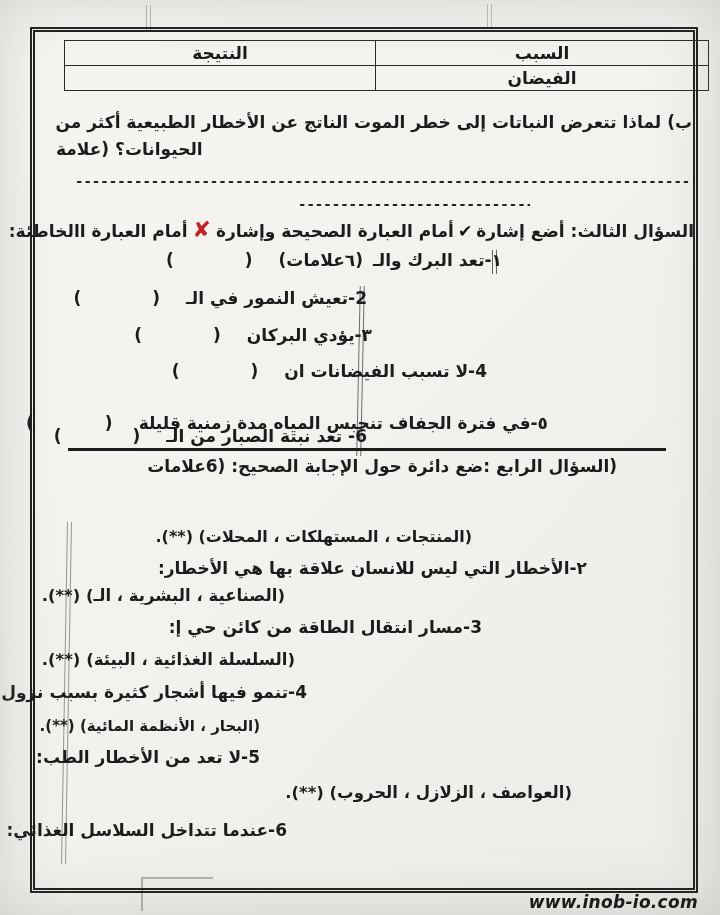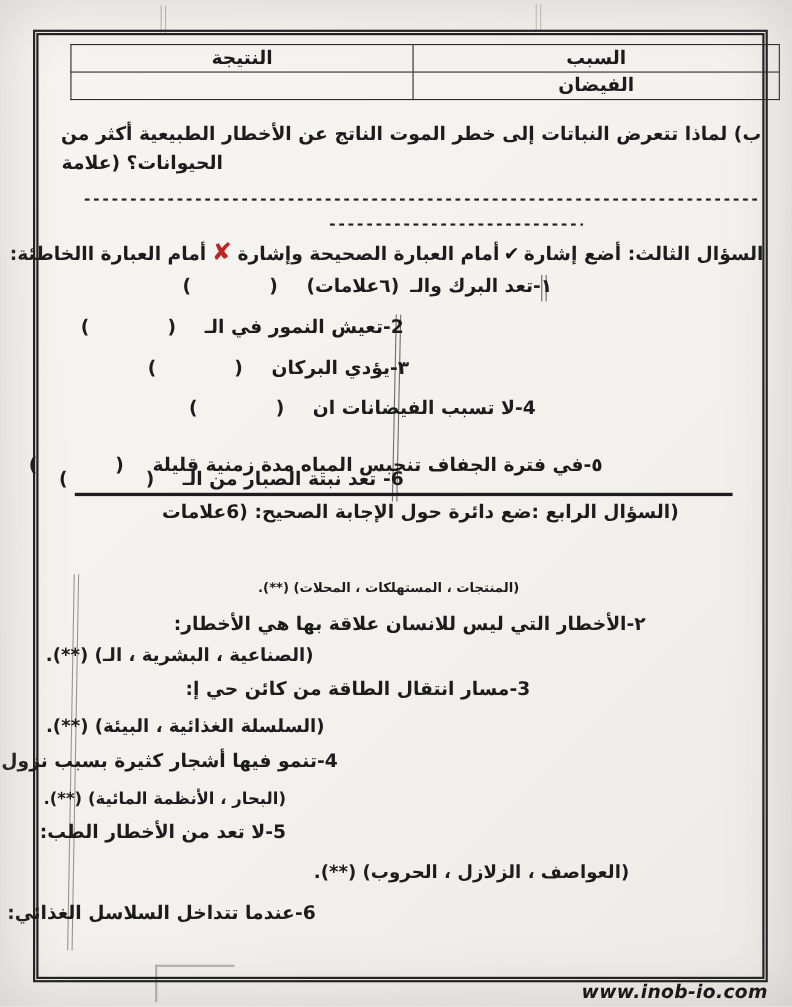--- a/index.html
+++ b/index.html
@@ -53,21 +53,21 @@
   .r3{top:325px;right:348px;}
   .r4{top:361px;right:233px;}
   .r5{top:396px;right:172px;margin-top:17px;}
   .r6{top:426px;right:353px;}
   .underline{
     position:absolute;left:68px;top:448px;width:598px;height:2.5px;background:#1d1d1d;
   }
   
   .q4t{top:456px;right:103px;}
   .i1{top:490px;right:223px;}
-  .o1{top:527px;right:248px;font-size:12px;}
+  .o1{top:527px;right:248px;font-size:16px;}
   .i2{top:558px;right:133px;}
   .o2{top:586px;right:435px;font-size:16.5px;}
   .i3{top:617px;right:238px;}
   .o3{top:650px;right:425px;font-size:16.5px;}
   .i4{top:682px;right:413px;}
   .o4{top:717px;right:460px;font-size:15px;}
   .i5{top:747px;right:460px;}
   .o5{top:783px;right:148px;font-size:16.5px;}
   .i6{top:820px;right:433px;}
   

